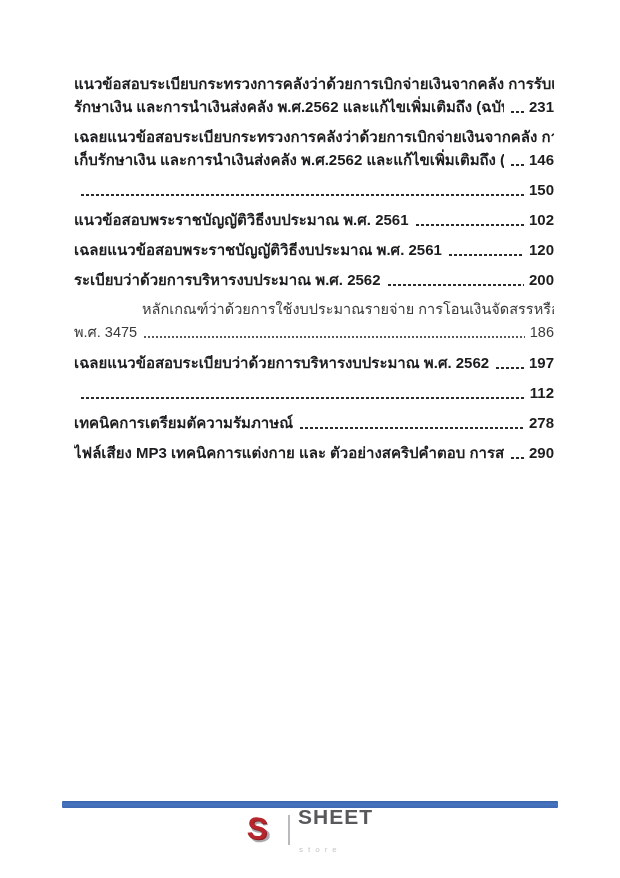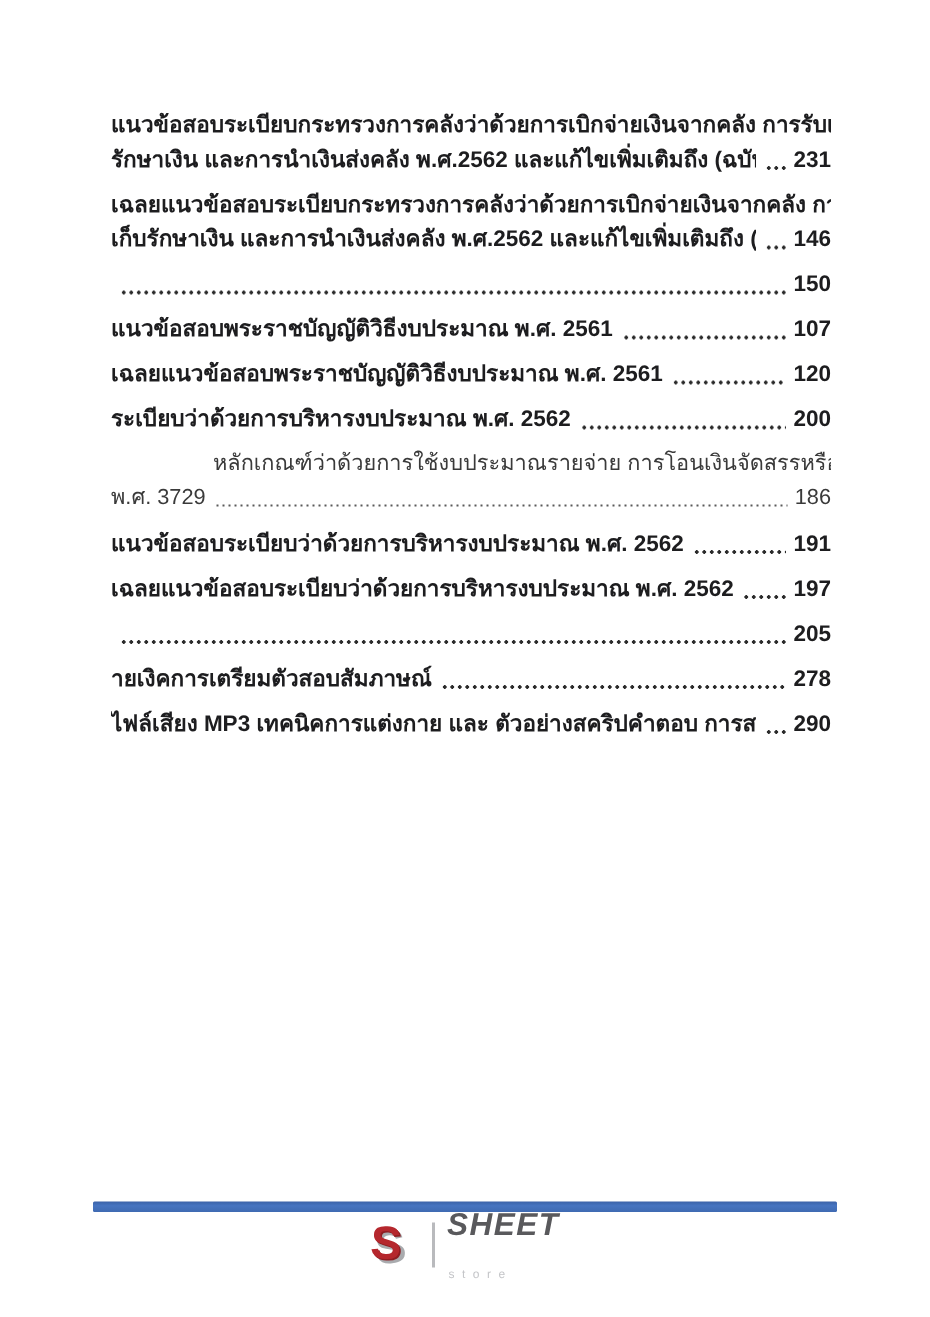--- a/index.html
+++ b/index.html
@@ -105,21 +105,20 @@
     background: #b9babd;
     margin-right: 8px;
   }
   .logo-text { display: flex; flex-direction: column; }
   .logo-name {
     font-size: 21px;
     font-weight: 700;
     letter-spacing: 1px;
     color: #59595c;
     line-height: 20px;
-    font-style: italic;
   }
   .logo-sub {
     font-size: 8px;
     letter-spacing: 5px;
     color: #c4c5c8;
     line-height: 9px;
     margin-top: 18px;
     padding-left: 1px;
   }
 </style>
@@ -151,21 +150,21 @@
       <span class="leader"></span>
       <span class="page-num">150</span>
     </div>
   </div>
 
   <div class="entry">
 
     <div class="row">
       <span class="txt">แนวข้อสอบพระราชบัญญัติวิธีงบประมาณ พ.ศ. 2561</span>
       <span class="leader"></span>
-      <span class="page-num">107</span>
+      <span class="page-num">102</span>
     </div>
   </div>
 
   <div class="entry">
 
     <div class="row">
       <span class="txt">เฉลยแนวข้อสอบพระราชบัญญัติวิธีงบประมาณ พ.ศ. 2561</span>
       <span class="leader"></span>
       <span class="page-num">120</span>
     </div>
@@ -176,56 +175,48 @@
     <div class="row">
       <span class="txt">ระเบียบว่าด้วยการบริหารงบประมาณ พ.ศ. 2562</span>
       <span class="leader"></span>
       <span class="page-num">200</span>
     </div>
   </div>
 
   <div class="entry regular indent-first">
     <div class="line1">หลักเกณฑ์ว่าด้วยการใช้งบประมาณรายจ่าย การโอนเงินจัดสรรหรือการเปลี่ยนแปลงเงินจัดสรร</div>
     <div class="row">
-      <span class="txt">พ.ศ. 3729</span>
+      <span class="txt">พ.ศ. 3475</span>
       <span class="leader"></span>
       <span class="page-num">186</span>
     </div>
   </div>
 
-  <div class="entry">
-
-    <div class="row">
-      <span class="txt">แนวข้อสอบระเบียบว่าด้วยการบริหารงบประมาณ พ.ศ. 2562</span>
-      <span class="leader"></span>
-      <span class="page-num">191</span>
-    </div>
-  </div>
 
   <div class="entry">
 
     <div class="row">
       <span class="txt">เฉลยแนวข้อสอบระเบียบว่าด้วยการบริหารงบประมาณ พ.ศ. 2562</span>
       <span class="leader"></span>
       <span class="page-num">197</span>
     </div>
   </div>
 
   <div class="entry">
 
     <div class="row">
       <span class="leader"></span>
-      <span class="page-num">205</span>
-    </div>
-  </div>
-
-  <div class="entry">
-
-    <div class="row">
-      <span class="txt">ายเงิคการเตรียมตัวสอบสัมภาษณ์</span>
+      <span class="page-num">112</span>
+    </div>
+  </div>
+
+  <div class="entry">
+
+    <div class="row">
+      <span class="txt">เทคนิคการเตรียมตัความรัมภาษณ์</span>
       <span class="leader"></span>
       <span class="page-num">278</span>
     </div>
   </div>
 
   <div class="entry">
 
     <div class="row">
       <span class="txt">ไฟล์เสียง MP3 เทคนิคการแต่งกาย และ ตัวอย่างสคริปคำตอบ การสอบสัมภาษณ์เข้างานราชการ</span>
       <span class="leader"></span>

